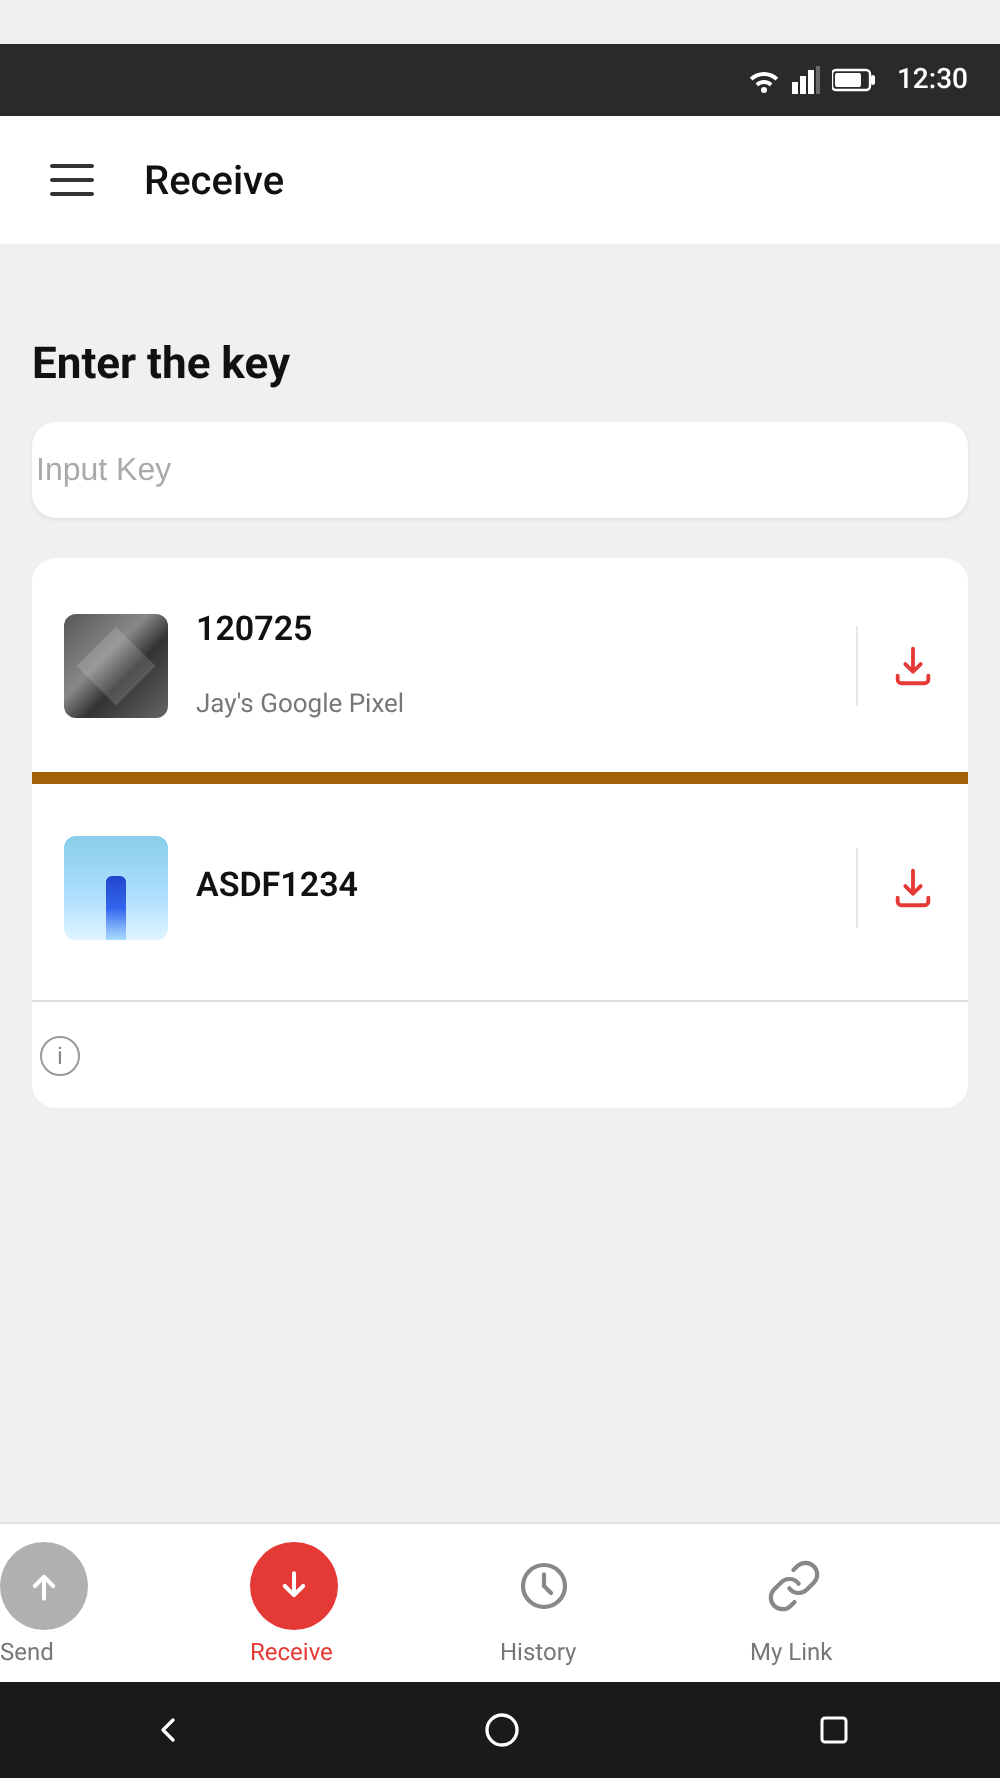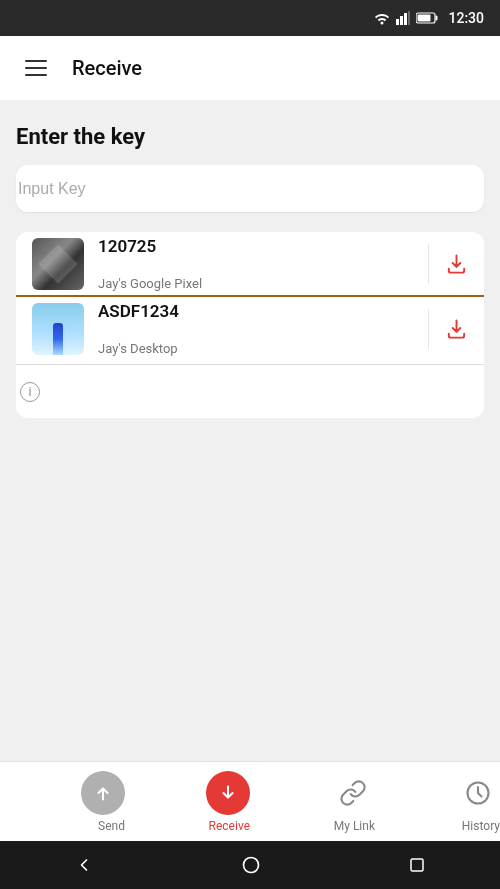--- a/index.html
+++ b/index.html
@@ -17,20 +17,21 @@
     
     .status-bar {
       background: #2a2a2a;
       height: 36px;
       display: flex;
       align-items: center;
       justify-content: flex-end;
       padding: 0 16px;
       gap: 6px;
       flex-shrink: 0;
+      margin-top: 22px;
     }
 
     .status-icons {
       display: flex;
       align-items: center;
       gap: 6px;
     }
 
     .status-time {
       color: white;
@@ -83,20 +84,21 @@
       overflow-y: auto;
       background: #f0f0f0;
       padding: 24px 16px 16px 16px;
     }
 
     .section-title {
       font-size: 22px;
       font-weight: 700;
       color: #111;
       margin-bottom: 16px;
+      margin-top: 24px;
     }
 
     
     .input-key-wrapper {
       background: #ffffff;
       border-radius: 12px;
       padding: 14px 2px;
       margin-bottom: 20px;
       box-shadow: 0 1px 2px rgba(0,0,0,0.07);
     }
@@ -118,27 +120,27 @@
     .device-list {
       background: #ffffff;
       border-radius: 12px;
       overflow: hidden;
       margin-bottom: 16px;
     }
 
     .device-item {
       display: flex;
       align-items: center;
-      padding: 4px 16px;
+      padding: 26px 16px;
       gap: 14px;
       position: relative;
     }
 
     .device-item + .device-item {
-      border-top: 2px solid #a16207;
+      border-top: 6px solid #a16207;
     }
 
     .device-thumb {
       width: 52px;
       height: 52px;
       border-radius: 6px;
       overflow: hidden;
       flex-shrink: 0;
     }
 
@@ -244,21 +246,21 @@
       display: flex;
       align-items: center;
       justify-content: space-around;
       border-top: 1px solid #e0e0e0;
       flex-shrink: 0;
     }
 
     .nav-item {
       display: flex;
       flex-direction: column;
-      align-items: flex-end;
+      align-items: flex-start;
       gap: 4px;
       cursor: pointer;
       flex: 1;
     }
 
     .nav-icon-wrap {
       width: 44px;
       height: 44px;
       border-radius: 50%;
       display: flex;
@@ -366,21 +368,20 @@
         </svg>
       </button>
     </div>
 
     <div class="device-item">
       <div class="device-thumb thumb-2">
         <div class="thumb-2-pen"></div>
       </div>
       <div class="device-info">
         <div class="device-key">ASDF1234</div>
-        <div class="device-name">Jay's Desktop</div>
       </div>
       <button class="download-btn">
         <svg class="download-icon-svg" viewBox="0 0 24 24" fill="none">
           <path d="M12 3v12m0 0l-4-4m4 4l4-4" stroke="#e53935" stroke-width="2" stroke-linecap="round" stroke-linejoin="round"></path>
           <path d="M4 17v2a2 2 0 002 2h12a2 2 0 002-2v-2" stroke="#e53935" stroke-width="2" stroke-linecap="round"></path>
         </svg>
       </button>
     </div>
 
     <div class="info-hint">
@@ -407,35 +408,35 @@
       <svg width="22" height="22" viewBox="0 0 24 24" fill="none">
         <path d="M12 5v12m0 0l-5-5m5 5l5-5" stroke="white" stroke-width="2.2" stroke-linecap="round" stroke-linejoin="round"></path>
       </svg>
     </div>
     <span class="nav-label active">Receive</span>
   </div>
 
   <div class="nav-item">
     <div class="nav-icon-wrap inactive-outline">
       <svg width="28" height="28" viewBox="0 0 24 24" fill="none">
+        <circle cx="12" cy="12" r="9" stroke="#888" stroke-width="1.8"></circle>
+        <path d="M12 7v5l3 3" stroke="#888" stroke-width="1.8" stroke-linecap="round" stroke-linejoin="round"></path>
+      </svg>
+    </div>
+    <span class="nav-label">History</span>
+  </div>
+
+  <div class="nav-item">
+    <div class="nav-icon-wrap inactive-outline">
+      <svg width="28" height="28" viewBox="0 0 24 24" fill="none">
         <path d="M10 13a5 5 0 007.54.54l3-3a5 5 0 00-7.07-7.07l-1.72 1.71" stroke="#888" stroke-width="1.8" stroke-linecap="round" stroke-linejoin="round"></path>
         <path d="M14 11a5 5 0 00-7.54-.54l-3 3a5 5 0 007.07 7.07l1.71-1.71" stroke="#888" stroke-width="1.8" stroke-linecap="round" stroke-linejoin="round"></path>
       </svg>
     </div>
     <span class="nav-label">My Link</span>
-  </div>
-
-  <div class="nav-item">
-    <div class="nav-icon-wrap inactive-outline">
-      <svg width="28" height="28" viewBox="0 0 24 24" fill="none">
-        <circle cx="12" cy="12" r="9" stroke="#888" stroke-width="1.8"></circle>
-        <path d="M12 7v5l3 3" stroke="#888" stroke-width="1.8" stroke-linecap="round" stroke-linejoin="round"></path>
-      </svg>
-    </div>
-    <span class="nav-label">History</span>
   </div>
 
 </div>
 
 <div class="system-nav">
   <div class="sys-btn">
     <svg width="20" height="20" viewBox="0 0 24 24" fill="none">
       <path d="M15 18l-6-6 6-6" stroke="white" stroke-width="2" stroke-linecap="round" stroke-linejoin="round"></path>
     </svg>
   </div>

